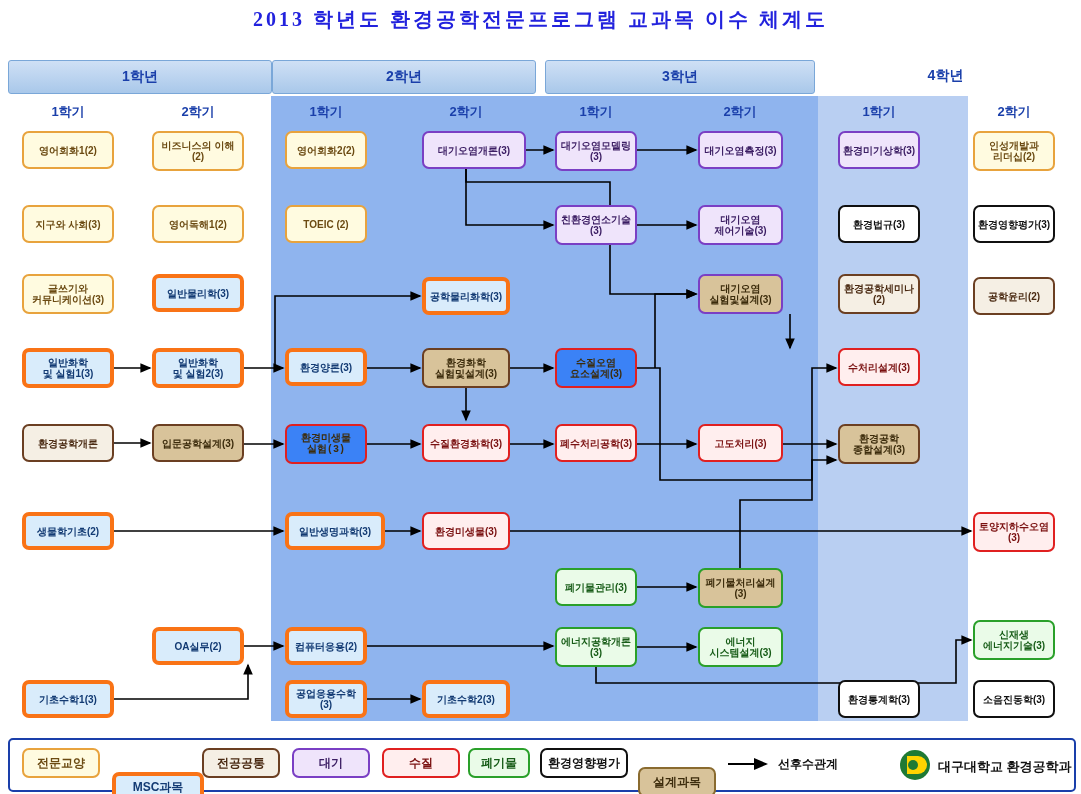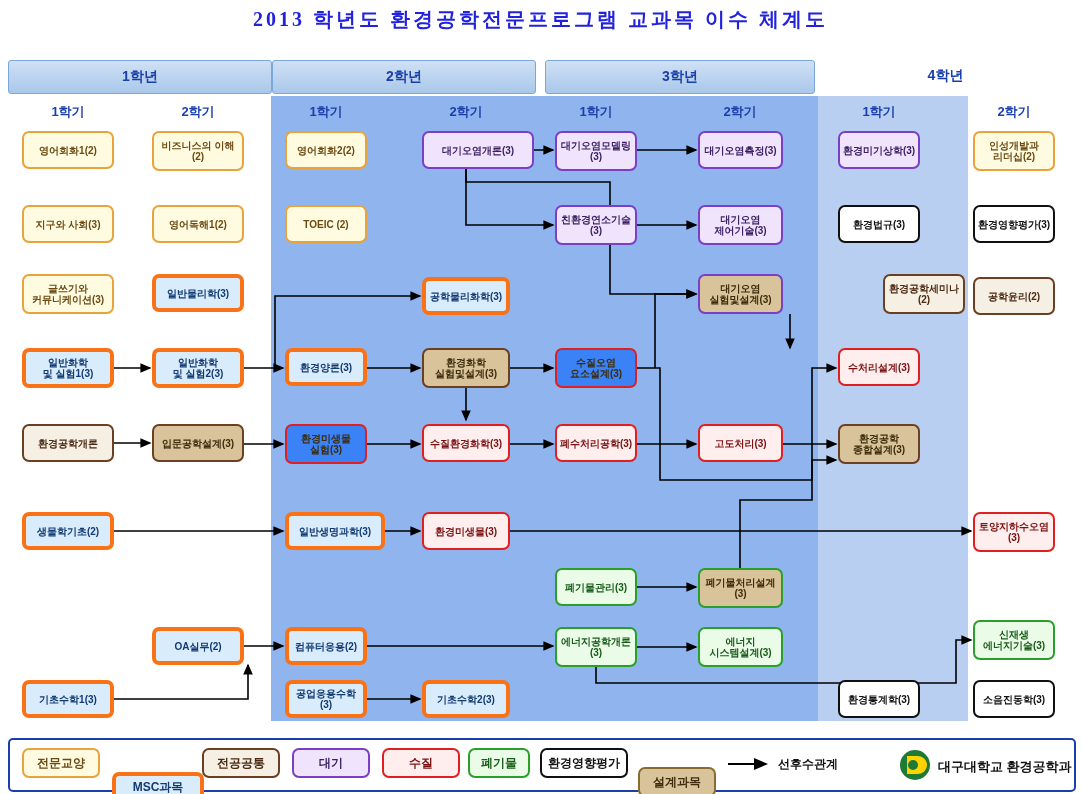--- a/index.html
+++ b/index.html
@@ -226,26 +226,26 @@
 (2)</div>
       <div class="box c-gyoyang" style="left: 152px; top: 205px; width: 92px; height: 38px;">영어독해1(2)</div>
       <div class="box c-msc" style="left: 152px; top: 274px; width: 92px; height: 38px;">일반물리학(3)</div>
       <div class="box c-msc" style="left: 152px; top: 348px; width: 92px; height: 40px;">일반화학
 및 실험2(3)</div>
       <div class="box c-design-common" style="left: 152px; top: 424px; width: 92px; height: 38px;">입문공학설계(3)</div>
       <div class="box c-msc" style="left: 152px; top: 627px; width: 92px; height: 38px;">OA실무(2)</div>
       <div class="box c-gyoyang" style="left: 285px; top: 131px; width: 82px; height: 38px;">영어회화2(2)</div>
       <div class="box c-gyoyang" style="left: 285px; top: 205px; width: 82px; height: 38px;">TOEIC (2)</div>
       <div class="box c-msc" style="left: 285px; top: 348px; width: 82px; height: 38px;">환경양론(3)</div>
-      <div class="box c-design-water" style="left: 285px; top: 424px; width: 82px; height: 40px;">환경미생물
+      <div class="box c-design-water" style="left: 285px; top: 424px; width: 82px; height: 40px; font-family: Liberation Mono, monospace;">환경미생물
 실험(3)</div>
       <div class="box c-msc" style="left: 285px; top: 512px; width: 100px; height: 38px;">일반생명과학(3)</div>
       <div class="box c-msc" style="left: 285px; top: 627px; width: 82px; height: 38px;">컴퓨터응용(2)</div>
       <div class="box c-msc" style="left: 285px; top: 680px; width: 82px; height: 38px;">공업응용수학(3)</div>
-      <div class="box c-air" style="left: 422px; top: 131px; width: 112px; height: 38px;">대기오염개론(3)</div>
+      <div class="box c-air" style="left: 422px; top: 131px; width: 104px; height: 38px;">대기오염개론(3)</div>
       <div class="box c-msc" style="left: 422px; top: 277px; width: 88px; height: 38px;">공학물리화학(3)</div>
       <div class="box c-design-common" style="left: 422px; top: 348px; width: 88px; height: 40px;">환경화학
 실험및설계(3)</div>
       <div class="box c-water" style="left: 422px; top: 424px; width: 88px; height: 38px;">수질환경화학(3)</div>
       <div class="box c-water" style="left: 422px; top: 512px; width: 88px; height: 38px;">환경미생물(3)</div>
       <div class="box c-msc" style="left: 422px; top: 680px; width: 88px; height: 38px;">기초수학2(3)</div>
       <div class="box c-air" style="left: 555px; top: 131px; width: 82px; height: 40px;">대기오염모델링
 (3)</div>
       <div class="box c-air" style="left: 555px; top: 205px; width: 82px; height: 40px;">친환경연소기술
 (3)</div>
@@ -260,21 +260,21 @@
 제어기술(3)</div>
       <div class="box c-design-air" style="left: 698px; top: 274px; width: 85px; height: 40px;">대기오염
 실험및설계(3)</div>
       <div class="box c-water" style="left: 698px; top: 424px; width: 85px; height: 38px;">고도처리(3)</div>
       <div class="box c-design-waste" style="left: 698px; top: 568px; width: 85px; height: 40px;">폐기물처리설계
 (3)</div>
       <div class="box c-waste" style="left: 698px; top: 627px; width: 85px; height: 40px;">에너지
 시스템설계(3)</div>
       <div class="box c-air" style="left: 838px; top: 131px; width: 82px; height: 38px;">환경미기상학(3)</div>
       <div class="box c-eia" style="left: 838px; top: 205px; width: 82px; height: 38px;">환경법규(3)</div>
-      <div class="box c-common" style="left: 838px; top: 274px; width: 82px; height: 40px; margin-left: 45px;">환경공학세미나
+      <div class="box c-common" style="left: 838px; top: 274px; width: 82px; height: 40px;">환경공학세미나
 (2)</div>
       <div class="box c-water" style="left: 838px; top: 348px; width: 82px; height: 38px;">수처리설계(3)</div>
       <div class="box c-design-common" style="left: 838px; top: 424px; width: 82px; height: 40px;">환경공학
 종합설계(3)</div>
       <div class="box c-eia" style="left: 838px; top: 680px; width: 82px; height: 38px;">환경통계학(3)</div>
       <div class="box c-gyoyang" style="left: 973px; top: 131px; width: 82px; height: 40px;">인성개발과
 리더십(2)</div>
       <div class="box c-eia" style="left: 973px; top: 205px; width: 82px; height: 38px;">환경영향평가(3)</div>
       <div class="box c-common" style="left: 973px; top: 277px; width: 82px; height: 38px;">공학윤리(2)</div>
       <div class="box c-water" style="left: 973px; top: 512px; width: 82px; height: 40px;">토양지하수오염

